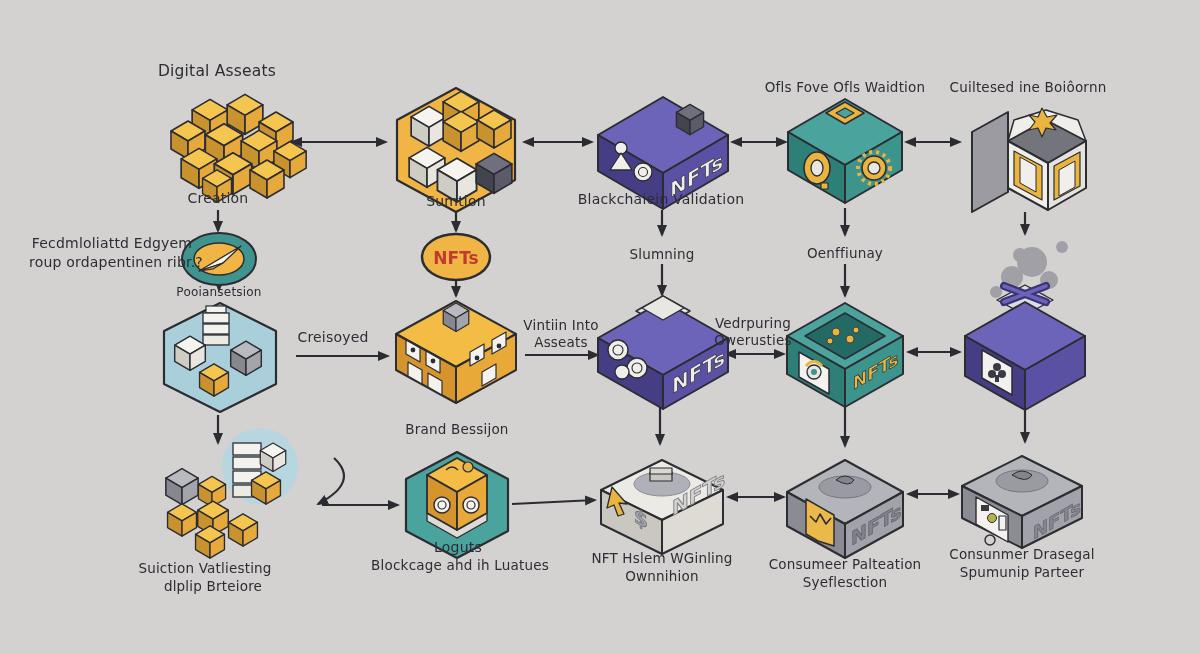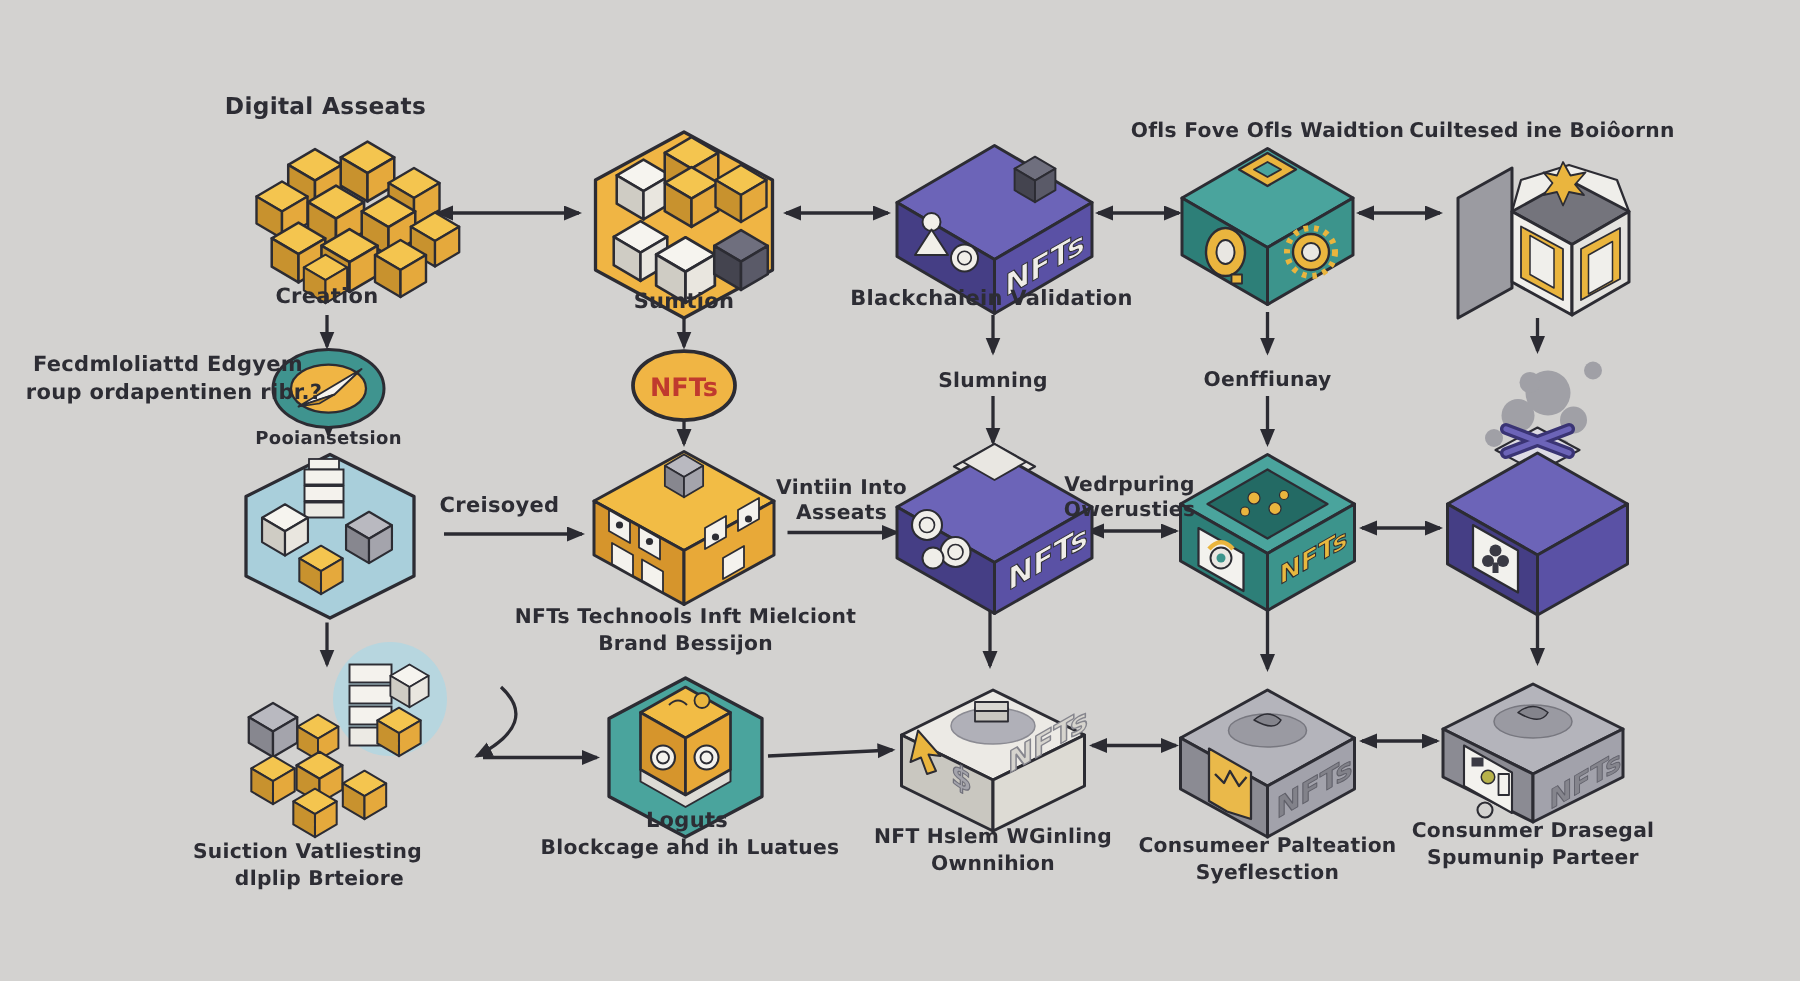--- a/index.html
+++ b/index.html
@@ -4,21 +4,21 @@
 <style>
   html,body{margin:0;padding:0;}
   .stage{
     position:relative;width:1200px;height:654px;overflow:hidden;
     background:#d3d2d0;
     font-family:"DejaVu Sans","Liberation Sans",sans-serif;
   }
   .stage svg{position:absolute;left:0;top:0;}
   .lbl{
     position:absolute;transform:translateX(-50%);
-    font-weight:bold;color:#2d2d34;white-space:nowrap;
+    font-weight:normal;color:#2d2d34;white-space:nowrap;
     letter-spacing:.2px;font-size:13.5px;line-height:1.1;
   }
   .fs15{font-size:15.5px}.fs14{font-size:14px}.fs13{font-size:12px}
   
   .cY{--ft:#f4c54f;--fl:#c8922e;--fr:#e5a93c}
   .cW{--ft:#f6f4ef;--fl:#cfccc4;--fr:#e9e6df}
   .cG{--ft:#b9b9c0;--fl:#87878f;--fr:#a4a4ac}
   .cD{--ft:#6f6f7e;--fl:#44444f;--fr:#5a5a68}
   .arrow{stroke:#2b2b32;stroke-width:2.2;fill:none}
   .facetext{font-family:"DejaVu Sans","Liberation Sans",sans-serif;font-weight:bold}
@@ -333,21 +333,20 @@
   <div class="lbl fs14" style="left:661px;top:192px">Blackchaiein Validation</div>
   <div class="lbl" style="left:662px;top:247px">Slumning</div>
   <div class="lbl" style="left:845px;top:80px">Ofls Fove Ofls Waidtion</div>
   <div class="lbl" style="left:1028px;top:80px">Cuiltesed ine Boiôornn</div>
   <div class="lbl" style="left:845px;top:246px">Oenffiunay</div>
   <div class="lbl fs14" style="left:333px;top:330px">Creisoyed</div>
   <div class="lbl" style="left:561px;top:318px">Vintiin Into</div>
   <div class="lbl" style="left:561px;top:335px">Asseats</div>
   <div class="lbl" style="left:753px;top:316px">Vedrpuring</div>
   <div class="lbl" style="left:753px;top:333px">Owerusties</div>
-  <div class="lbl" style="left:457px;top:404px">NFTs Technools Inft Mielciont</div>
   <div class="lbl" style="left:457px;top:422px">Brand Bessijon</div>
   <div class="lbl fs14" style="left:458px;top:540px">Loguts</div>
   <div class="lbl" style="left:460px;top:558px">Blockcage ahd ih Luatues</div>
   <div class="lbl" style="left:662px;top:551px">NFT Hslem WGinling</div>
   <div class="lbl" style="left:662px;top:569px">Ownnihion</div>
   <div class="lbl" style="left:845px;top:557px">Consumeer Palteation</div>
   <div class="lbl" style="left:845px;top:575px">Syeflesction</div>
   <div class="lbl" style="left:1022px;top:547px">Consunmer Drasegal</div>
   <div class="lbl" style="left:1022px;top:565px">Spumunip Parteer</div>
   <div class="lbl" style="left:205px;top:561px">Suiction Vatliesting</div>

